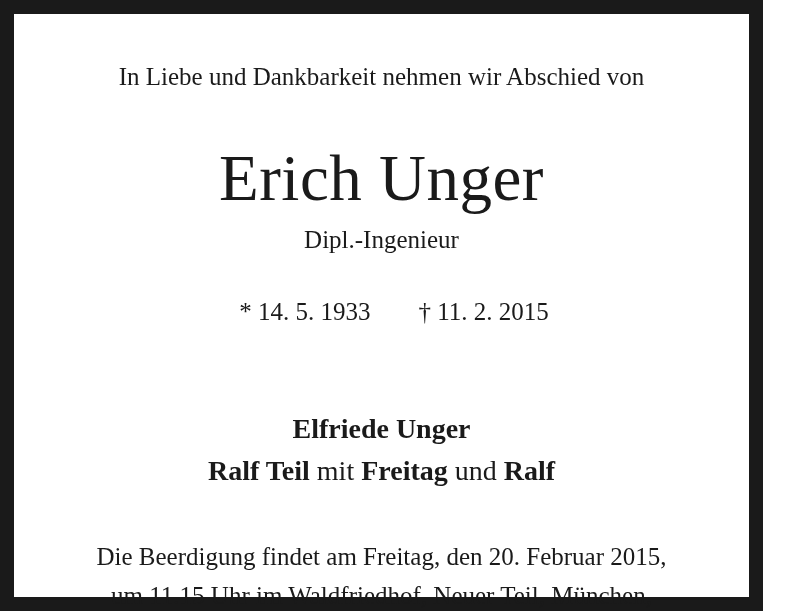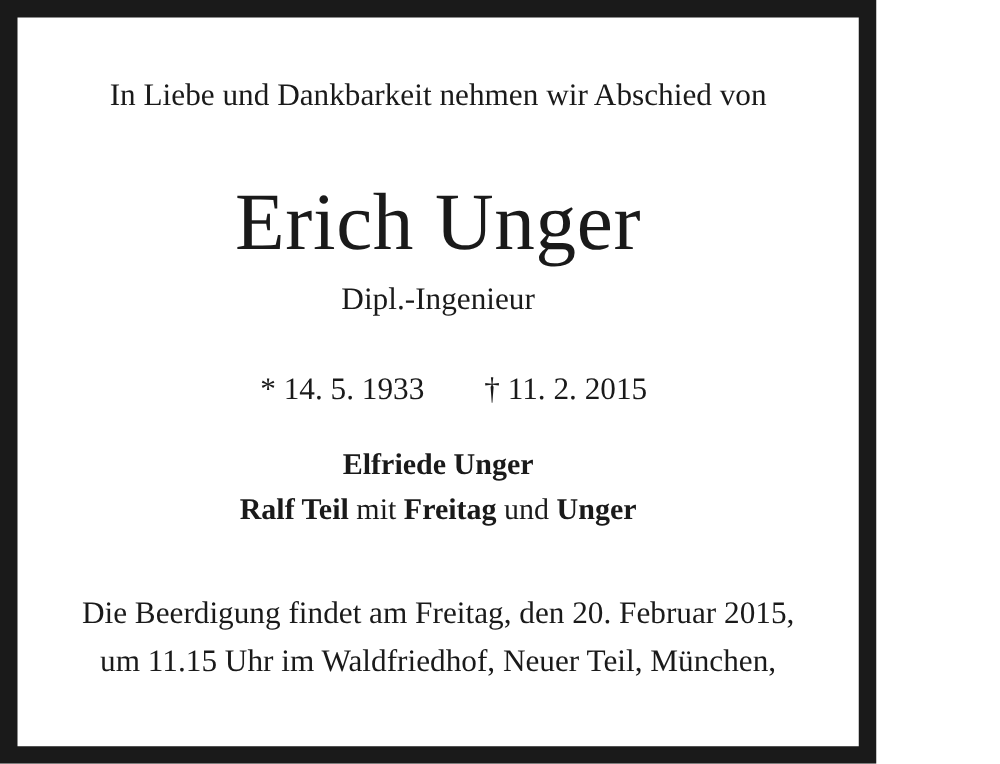--- a/index.html
+++ b/index.html
@@ -9,21 +9,21 @@
   body {
     width: 800px;
     height: 611px;
     background: #ffffff;
     font-family: "Liberation Serif", serif;
     color: #1a1a1a;
     overflow: hidden;
   }
   .obituary {
     box-sizing: border-box;
-    width: 701px;
+    width: 763px;
     height: 611px;
     border: 14px solid #1a1a1a;
     background: #ffffff;
     display: flex;
     flex-direction: column;
     align-items: center;
     padding: 38px 40px 30px 40px;
   }
   .intro {
     font-size: 25px;
@@ -46,22 +46,23 @@
   .dates {
     font-size: 25px;
     text-align: right;
     margin-top: 16px;
     white-space: pre;
   }
   .dates .birth {
     margin-right: 48px;
   }
   .mourners {
+    margin-top: 54px;
     text-align: center;
-    font-size: 24px;
+    font-size: 28px;
     line-height: 1.5;
   }
   .mourners .line {
     display: block;
   }
   .mourners b {
     font-weight: bold;
   }
   .mourners .plain {
     font-weight: normal;
@@ -86,21 +87,21 @@
   <div class="name">Erich Unger</div>
 
   <div class="profession">Dipl.-Ingenieur</div>
 
   <div class="dates">
     <span class="birth">* 14. 5. 1933</span><span class="death">† 11. 2. 2015</span>
   </div>
 
   <div class="mourners">
     <span class="line"><b>Elfriede Unger</b><span class="plain"></span><b></b><span class="plain"></span><b></b></span>
-    <span class="line"><b>Ralf Teil</b><span class="plain"> mit </span><b>Freitag</b><span class="plain"> und </span><b>Unger</b></span>
+    <span class="line"><b>Ralf Teil</b><span class="plain"> mit </span><b>Freitag</b><span class="plain"> und </span><b>Ralf</b></span>
   </div>
 
   <div class="funeral">
     <span class="line">Die Beerdigung findet am Freitag, den 20. Februar 2015,</span>
     <span class="line">um 11.15 Uhr im Waldfriedhof, Neuer Teil, München,</span>
 
   </div>
 
 </div>
 

